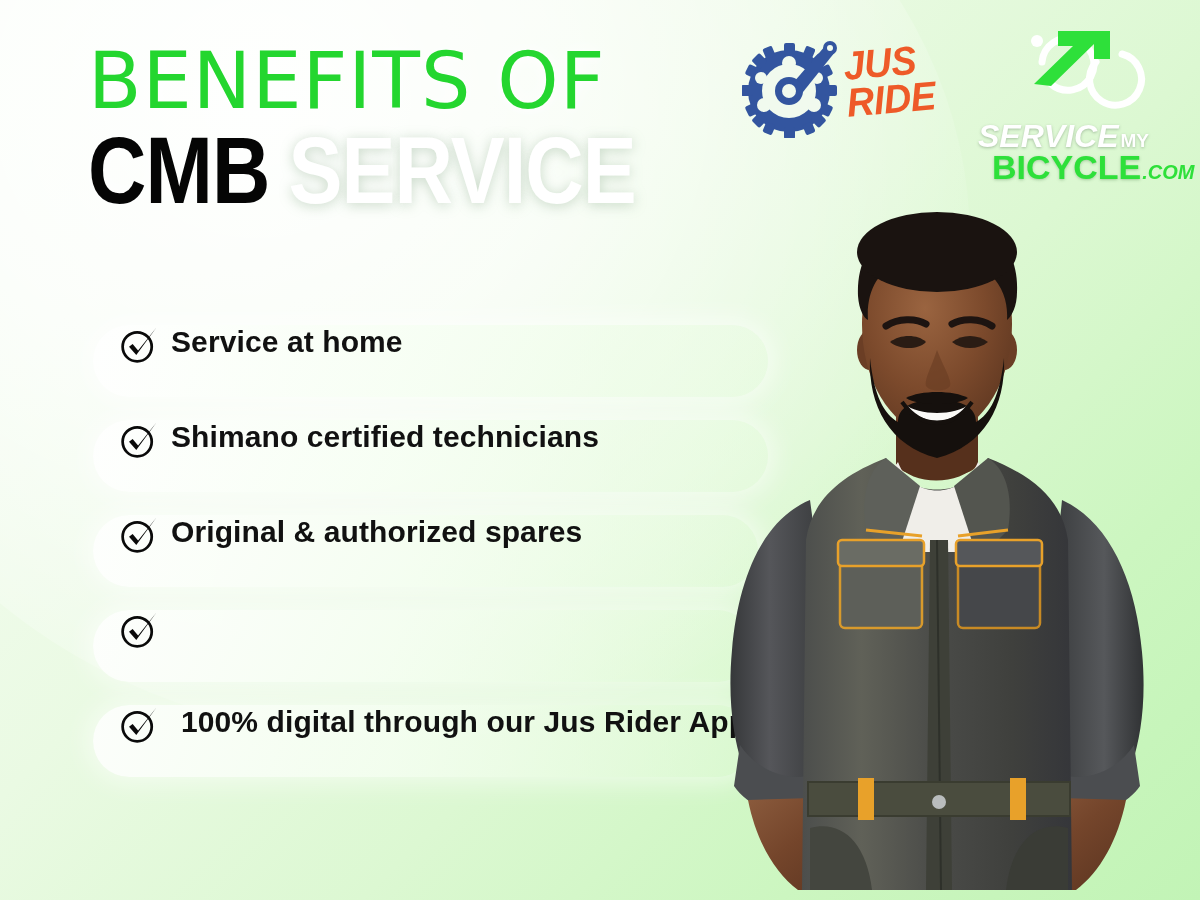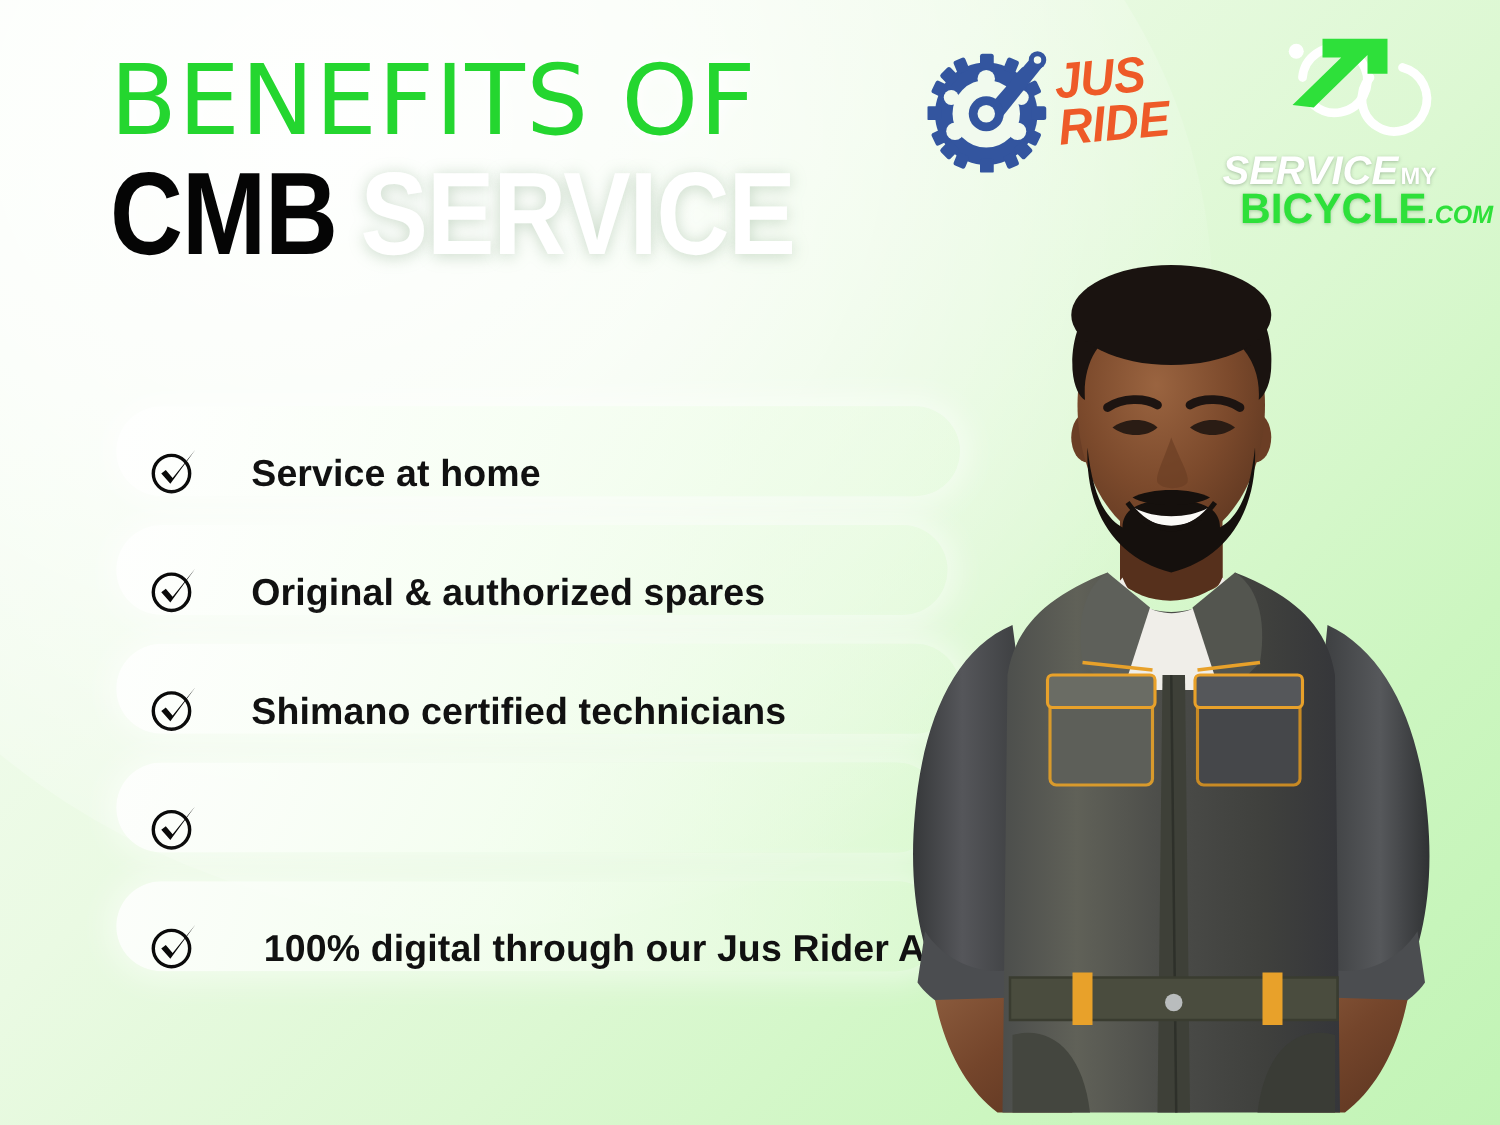--- a/index.html
+++ b/index.html
@@ -180,28 +180,27 @@
     left: 93px;
     top: 325px;
     z-index: 5;
   }
   .pill {
     position: relative;
     height: 72px;
     margin-bottom: 23px;
     border-radius: 36px;
     display: flex;
-    align-items: flex-end;
+    align-items: flex-start;
     background: linear-gradient(100deg,
         rgba(255,255,255,0.86) 0%,
         rgba(247,255,244,0.80) 45%,
         rgba(238,253,232,0.58) 78%,
         rgba(232,252,224,0.30) 100%);
     box-shadow: 0 0 26px 6px rgba(255,255,255,0.55);
-    gap: 30px;
   }
   .pill-check {
     flex: 0 0 auto;
     margin-left: 26px;
     margin-right: 12px;
     width: 40px;
     height: 40px;
     display: block;
   }
   .pill-label {
@@ -320,34 +319,34 @@
   <div class="benefits">
 
     <div class="pill w1">
       <svg class="pill-check" viewBox="0 0 44 44">
         <circle cx="20" cy="24" r="16" fill="none" stroke="#0a0a0a" stroke-width="3"></circle>
         <path d="M11 24 L19 33 L41 3 L21 28 L15 21 Z" fill="#0a0a0a"></path>
       </svg>
       <span class="pill-label">Service at home</span>
     </div>
 
+    <div class="pill w2">
+      <svg class="pill-check" viewBox="0 0 44 44">
+        <circle cx="20" cy="24" r="16" fill="none" stroke="#0a0a0a" stroke-width="3"></circle>
+        <path d="M11 24 L19 33 L41 3 L21 28 L15 21 Z" fill="#0a0a0a"></path>
+      </svg>
+      <span class="pill-label">Shimano certified technicians</span>
+    </div>
+
     <div class="pill w3">
       <svg class="pill-check" viewBox="0 0 44 44">
         <circle cx="20" cy="24" r="16" fill="none" stroke="#0a0a0a" stroke-width="3"></circle>
         <path d="M11 24 L19 33 L41 3 L21 28 L15 21 Z" fill="#0a0a0a"></path>
       </svg>
       <span class="pill-label">Original &amp; authorized spares</span>
-    </div>
-
-    <div class="pill w2">
-      <svg class="pill-check" viewBox="0 0 44 44">
-        <circle cx="20" cy="24" r="16" fill="none" stroke="#0a0a0a" stroke-width="3"></circle>
-        <path d="M11 24 L19 33 L41 3 L21 28 L15 21 Z" fill="#0a0a0a"></path>
-      </svg>
-      <span class="pill-label">Shimano certified technicians</span>
     </div>
 
     <div class="pill w4">
       <svg class="pill-check" viewBox="0 0 44 44">
         <circle cx="20" cy="24" r="16" fill="none" stroke="#0a0a0a" stroke-width="3"></circle>
         <path d="M11 24 L19 33 L41 3 L21 28 L15 21 Z" fill="#0a0a0a"></path>
       </svg>
     </div>
 
     <div class="pill w5">

